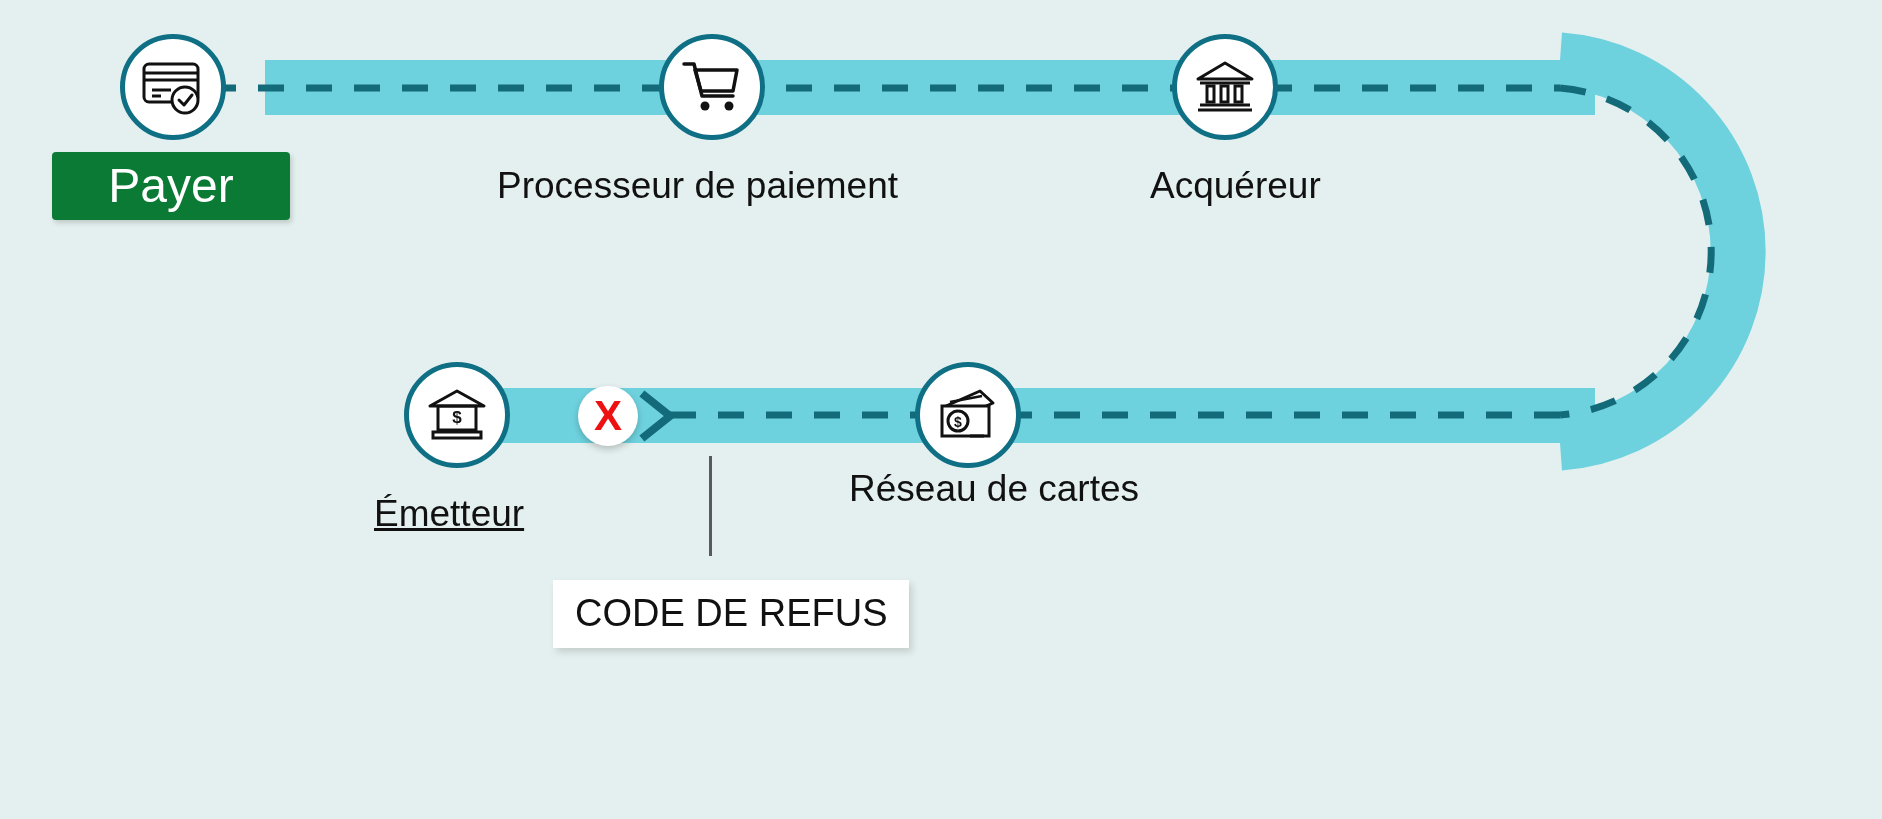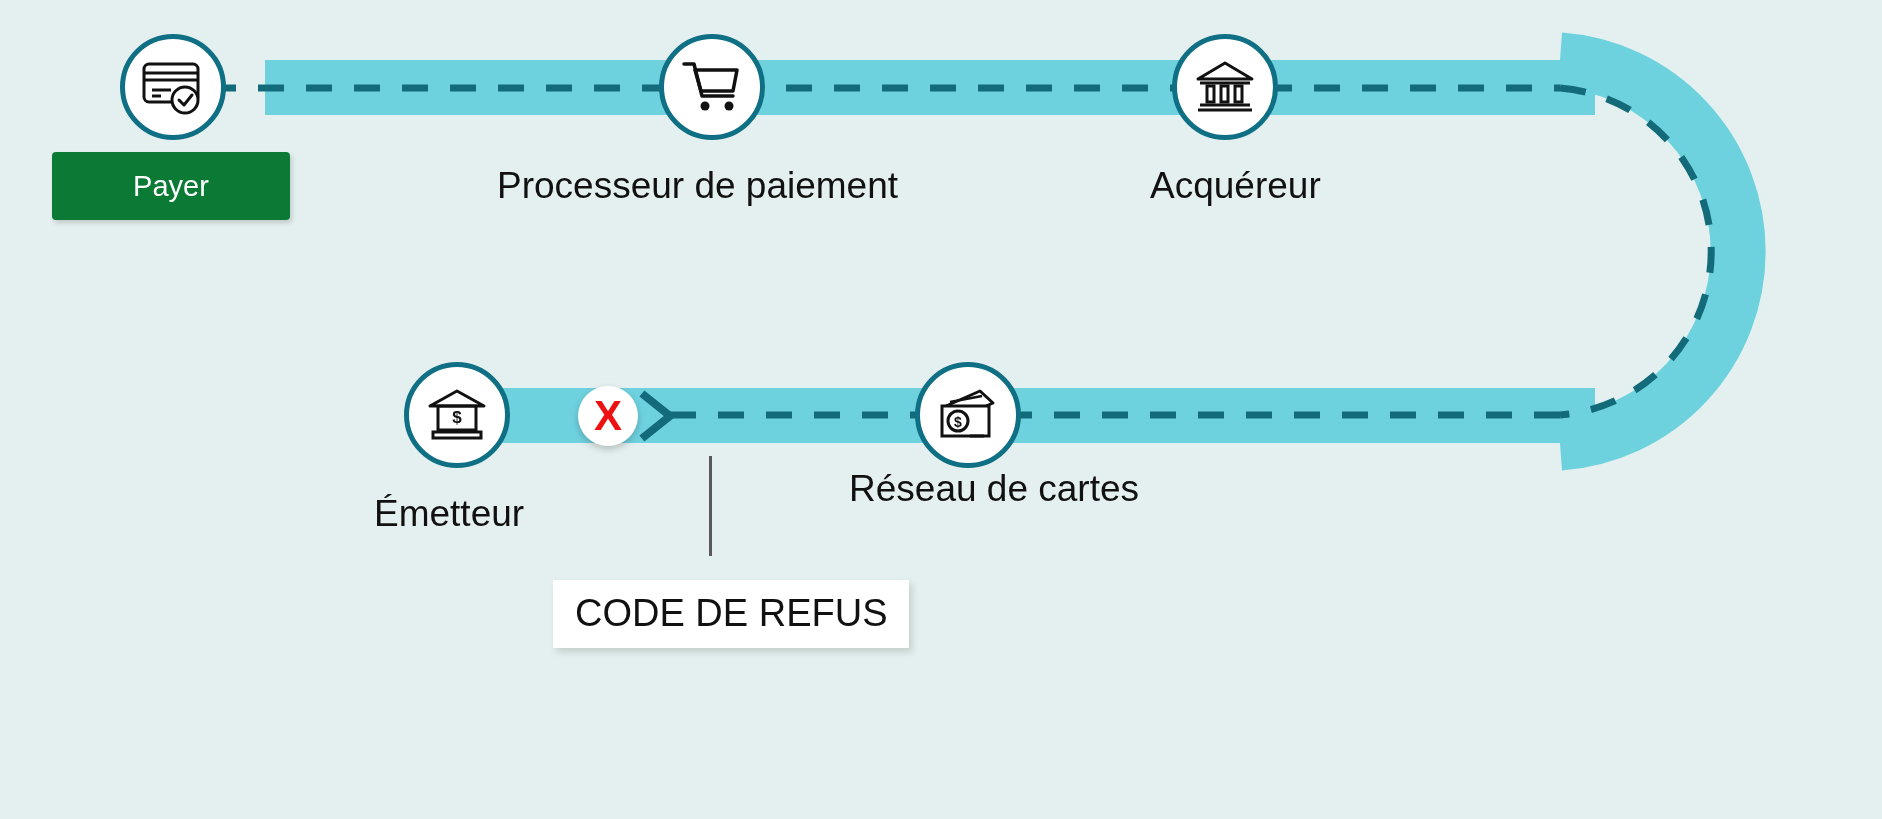--- a/index.html
+++ b/index.html
@@ -53,21 +53,21 @@
     position: absolute;
     left: 52px;
     top: 152px;
     width: 238px;
     height: 68px;
     background: #0a7a35;
     border: none;
     border-radius: 4px;
     color: #ffffff;
     font-family: "Liberation Sans", sans-serif;
-    font-size: 29px;
+    font-size: 48px;
     line-height: 1;
     cursor: pointer;
     box-shadow: 2px 3px 5px rgba(0,0,0,0.16);
     padding: 0;
     z-index: 8;
   }
 
   
   #decline-marker {
     position: absolute;
@@ -204,21 +204,21 @@
         <text x="22" y="41" font-family="Liberation Sans, sans-serif" font-size="14" font-weight="bold" fill="#111" text-anchor="middle">$</text>
         <line x1="34" y1="50" x2="48" y2="50" stroke="#111" stroke-width="3"></line>
       </svg>
     </span>
   </div>
 
   <div class="caption" style="left:1150px; top:167px;">Acquéreur</div>
 
   <div class="caption" style="left:497px; top:167px;">Processeur de paiement</div>
 
-  <div class="caption" style="left:374px; top:495px;">Émetteur</div>
+  <div class="caption" style="left:374px; top:495px;text-decoration:underline;">Émetteur</div>
 
   <div class="caption" style="left:818px; top:470px;margin-left:31px;">Réseau de cartes</div>
 
   <div id="decline-marker">
     <span>X</span>
   </div>
 
   <div id="leader-line"></div>
 
   <div id="callout">

